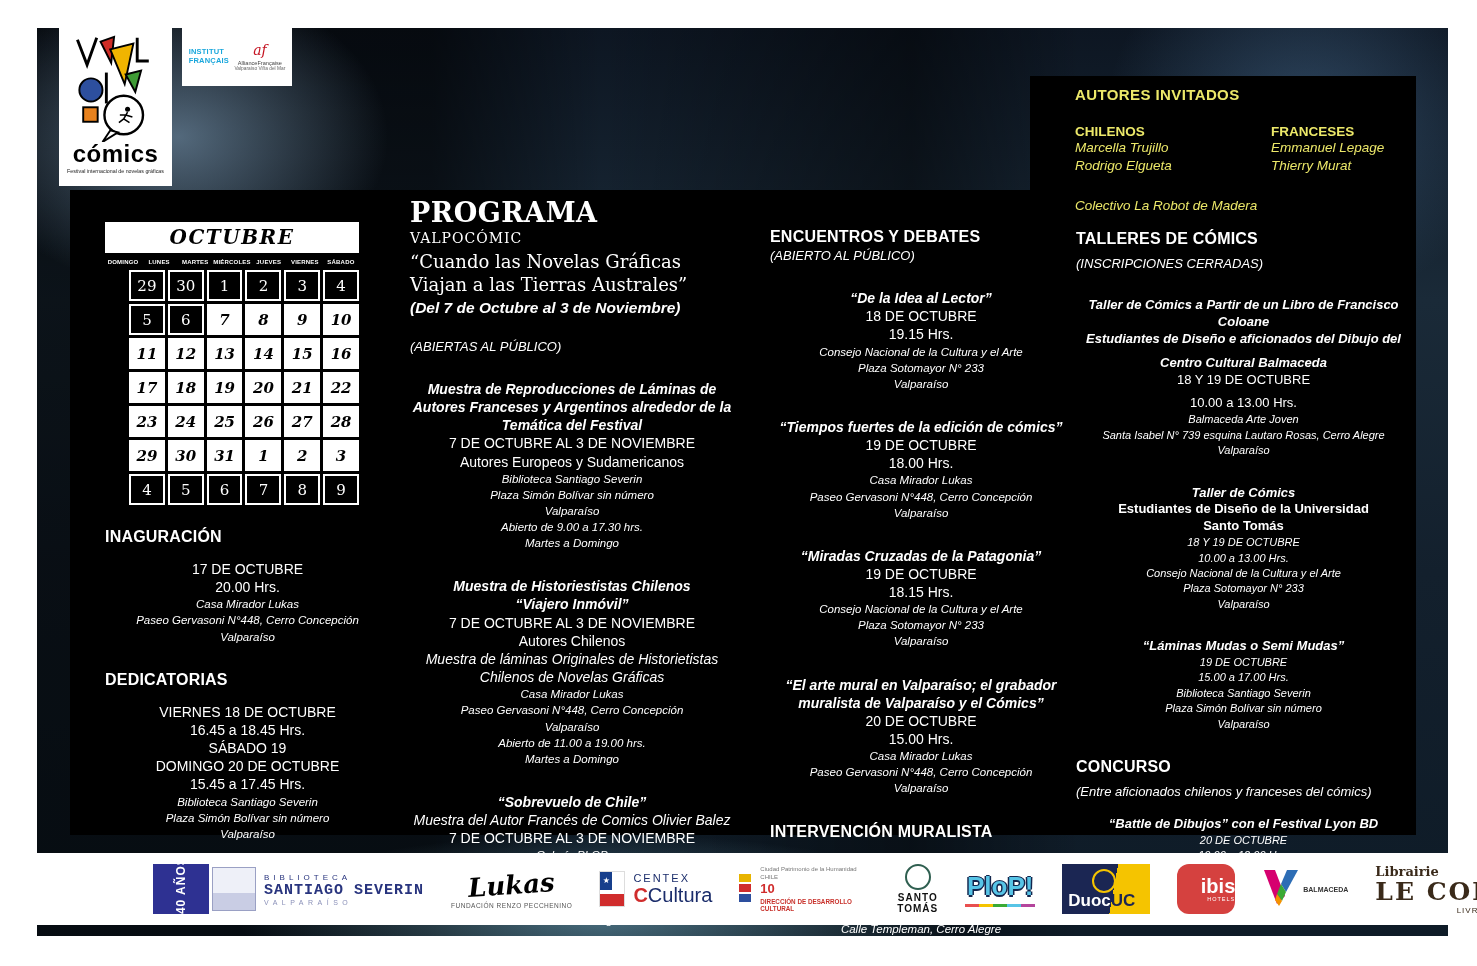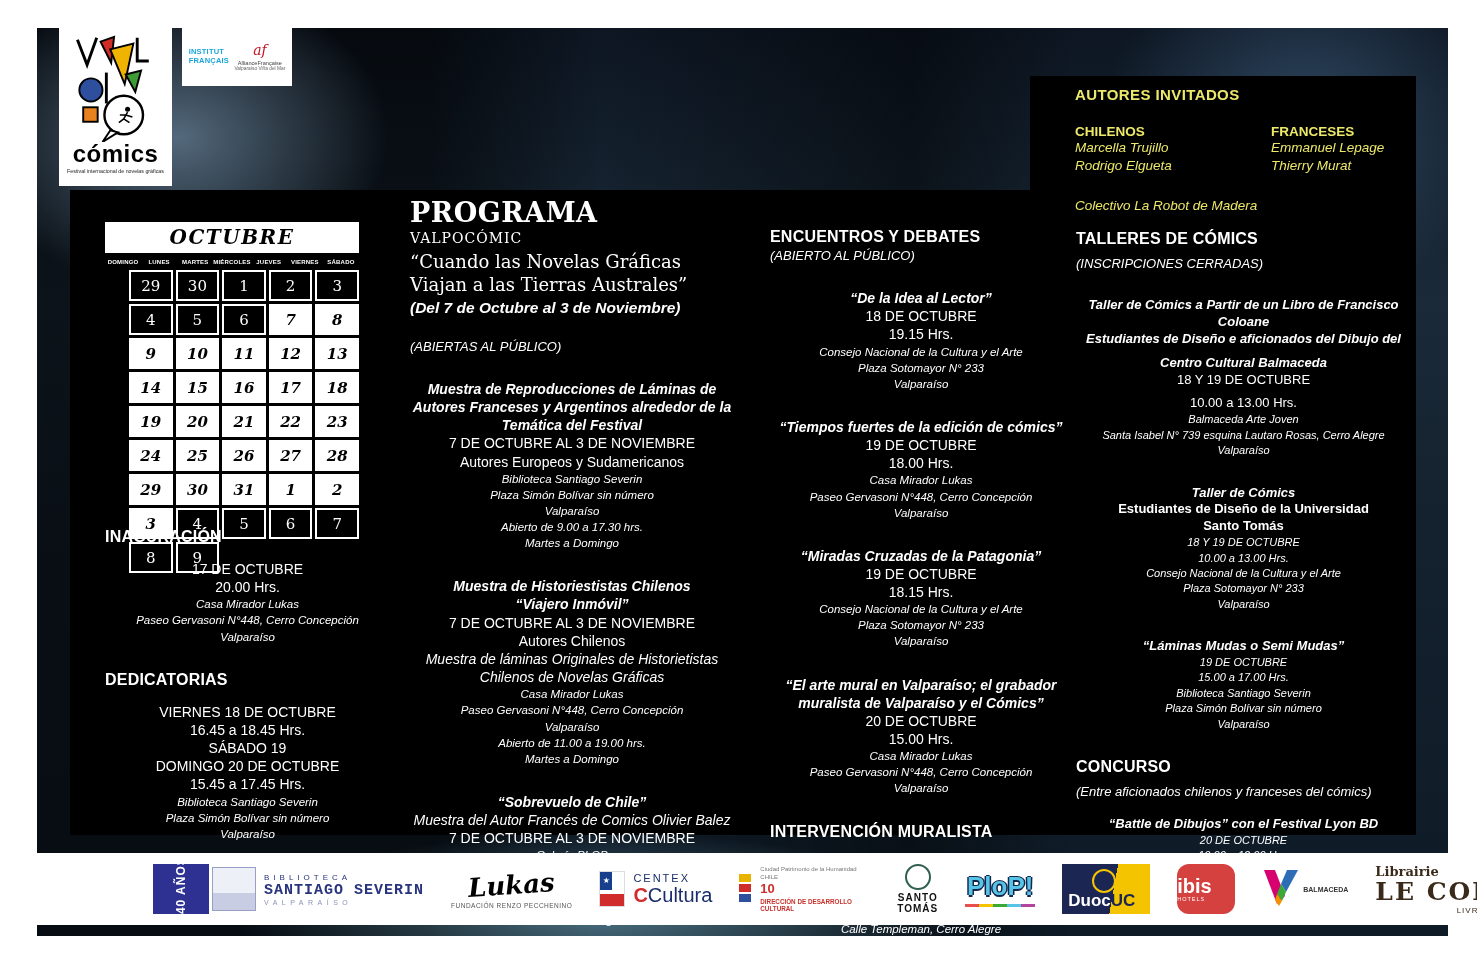--- a/index.html
+++ b/index.html
@@ -46,21 +46,21 @@
   .group-heading { font-size:13.5px; font-weight:bold; }
   .group-names div { font-size:13.5px; font-style:italic; line-height:1.35; }
   .autores-extra { font-size:13.5px; font-style:italic; margin-top:23px; }
 
   
   .calendar { position:absolute; left:105px; top:222px; width:254px; z-index:3; }
   .cal-head { background:#fff; color:#000; text-align:center; font-family:"DejaVu Serif", serif;
               font-style:italic; font-weight:bold; font-size:20px; height:31px; line-height:31px; letter-spacing:1.5px; }
   .cal-days { display:grid; grid-template-columns:repeat(7,1fr); color:#fff; font-size:6px; font-weight:bold;
               text-align:center; padding:6px 0 5px; letter-spacing:.2px; }
-  .cal-grid { display:grid; grid-template-columns:repeat(5,1fr); gap:3px;padding-left:24px; }
+  .cal-grid { display:grid; grid-template-columns:repeat(6,1fr); gap:3px;padding-left:24px; }
   .cal-cell { height:31px; background:#fff; color:#000; border:2px solid #fff; display:flex; align-items:center;
               justify-content:center; font-family:"DejaVu Serif", serif; font-style:italic; font-weight:bold; font-size:15px; }
   .cal-cell.f { background:#000; color:#fff; font-style:normal; font-weight:normal; }
 
   
   .col { position:absolute; color:#fff; z-index:3; }
   .col1 { left:105px;  top:528px; width:285px; }
   .col2 { left:410px;  top:197px; width:324px; }
   .col3 { left:770px;  top:228px; width:302px; }
   .col4 { left:1076px; top:230px; width:335px; }
@@ -124,21 +124,21 @@
   .plop { flex-direction:column; }
   .plop-name { font-size:26px; font-weight:bold; color:#57c4e6;
                text-shadow:-1.5px 0 #14264d, 1.5px 0 #14264d, 0 -1.5px #14264d, 0 1.5px #14264d; }
   .plop-line { width:70px; height:3px; margin-top:2px;
                background:linear-gradient(90deg,#e94f4f 0 20%,#f5c400 20% 40%,#3aaa35 40% 60%,#57c4e6 60% 80%,#b4459c 80% 100%); }
   .duoc { width:88px; height:50px; position:relative; background:linear-gradient(100deg,#1b2653 58%,#f5c400 58%); }
   .duoc-ring { position:absolute; left:30px; top:5px; width:24px; height:24px; border:2px solid #f5c400; border-radius:50%; }
   .duoc-name { position:absolute; left:6px; bottom:3px; font-size:17px; font-weight:bold; }
   .duoc-name .w { color:#fff; } .duoc-name .n { color:#1b2653; }
   .ibis { width:58px; height:50px; background:#d5413f; border-radius:12px; flex-direction:column; justify-content:center;
-          color:#fff; text-align:center; display:flex; align-items:flex-start; }
+          color:#fff; text-align:center; display:flex; align-items:flex-end; }
   .ibis-name { font-size:20px; font-weight:bold; line-height:1; }
   .ibis-sub { font-size:5.5px; letter-spacing:1px; }
   .balmaceda svg { display:block; }
   .bal-name { font-size:7px; font-weight:bold; color:#333; margin-left:3px; }
   .comptoir { flex-direction:column; align-items:flex-start; color:#3a2a1a; }
   .cmp-l1 { font-family:"DejaVu Serif", serif; font-weight:bold; font-size:13px; }
   .cmp-l2 { font-family:"DejaVu Serif", serif; font-weight:bold; font-size:25px; letter-spacing:2px; line-height:1; }
   .cmp-l3 { font-size:8px; letter-spacing:1px; align-self:flex-end; margin-top:2px; }
 </style>
 </head>

